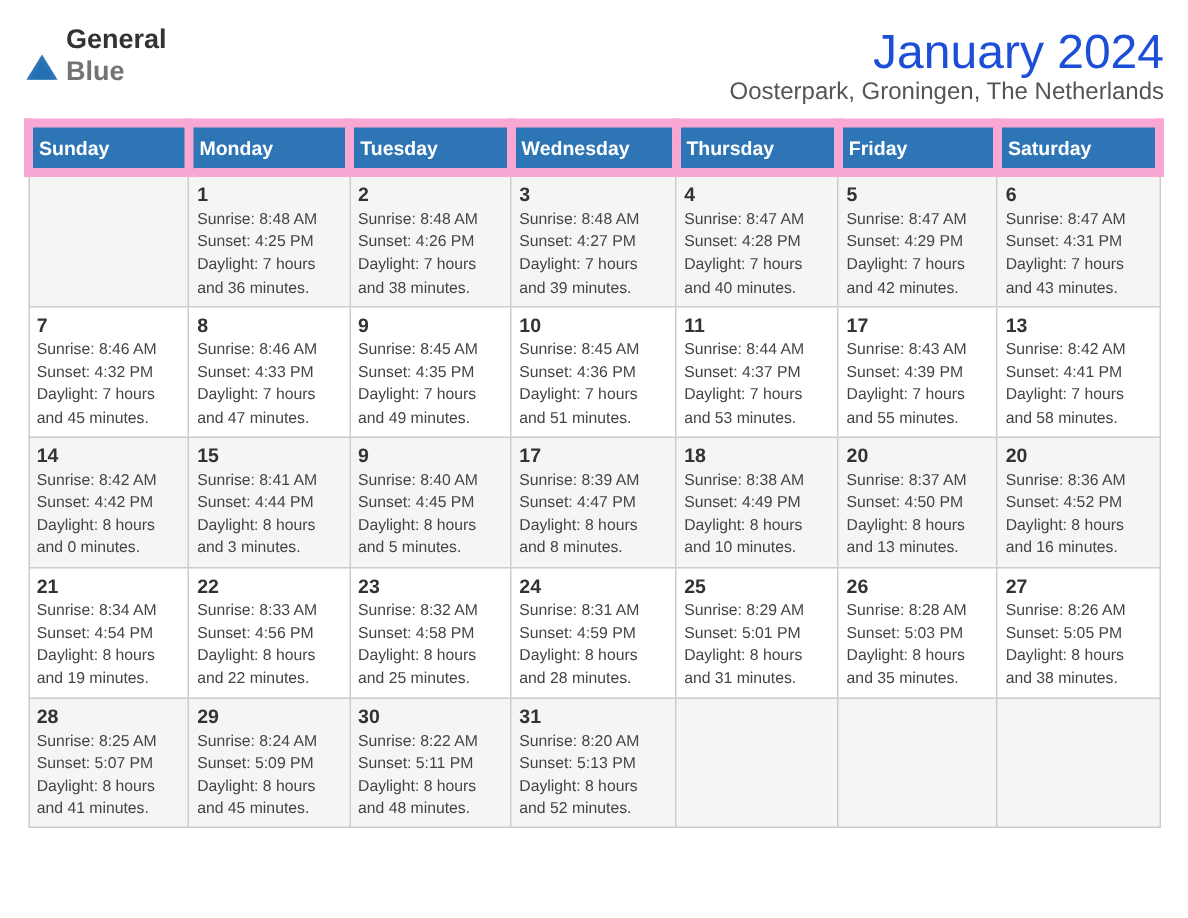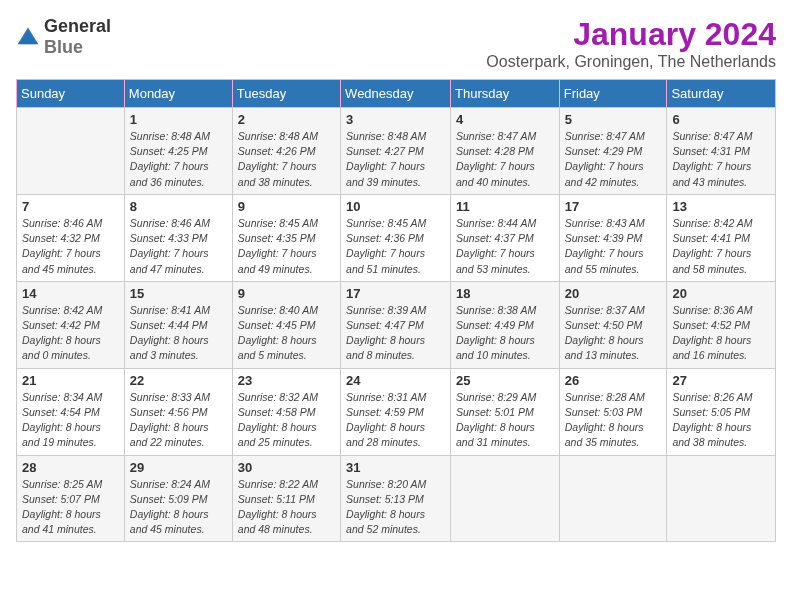--- a/index.html
+++ b/index.html
@@ -11,21 +11,21 @@
       padding: 16px;
     }
     .header {
       display: flex;
       justify-content: space-between;
       align-items: flex-start;
       margin-bottom: 8px;
     }
     .logo {
       display: flex;
-      align-items: center;
+      align-items: flex-end;
       gap: 4px;
     }
     .logo-text-general {
       font-size: 18px;
       font-weight: bold;
       color: #333;
     }
     .logo-text-blue {
       font-size: 18px;
       font-weight: bold;
@@ -33,40 +33,40 @@
     }
     .logo-icon {
       width: 24px;
       height: 24px;
     }
     .title-area {
       text-align: right;
     }
     .month-title {
       font-size: 32px;
-      font-weight: bold;
-      color: #a21caf;
+      font-weight: normal;
+      color: #1d4ed8;
     }
     .location-title {
       font-size: 16px;
       color: #555;
     }
     .calendar {
       width: 100%;
       border-collapse: collapse;
       font-size: 11px;
     }
     .calendar thead tr th {
       background-color: #2e75b6;
       color: #fff;
       padding: 6px 4px;
       text-align: left;
       font-size: 13px;
-      font-weight: normal;
-      border: 1px solid #f9a8d4;
+      font-weight: bold;
+      border: 6px solid #f9a8d4;
     }
     .calendar tbody tr td {
       border: 1px solid #ccc;
       vertical-align: top;
       padding: 4px 5px;
       min-height: 80px;
       width: 113px;
     }
     .calendar tbody tr:nth-child(odd) td {
       background-color: #f5f5f5;
@@ -78,21 +78,20 @@
       font-size: 13px;
       font-weight: bold;
       color: #333;
       display: block;
       margin-bottom: 2px;
     }
     .day-info {
       color: #444;
       font-size: 10.5px;
       line-height: 1.45;
-      font-style: italic;
     }
     .empty-cell {
       background-color: #f5f5f5;
     }
   </style>
 </head>
 <body>
 
 <div class="header">
   <div class="logo">

